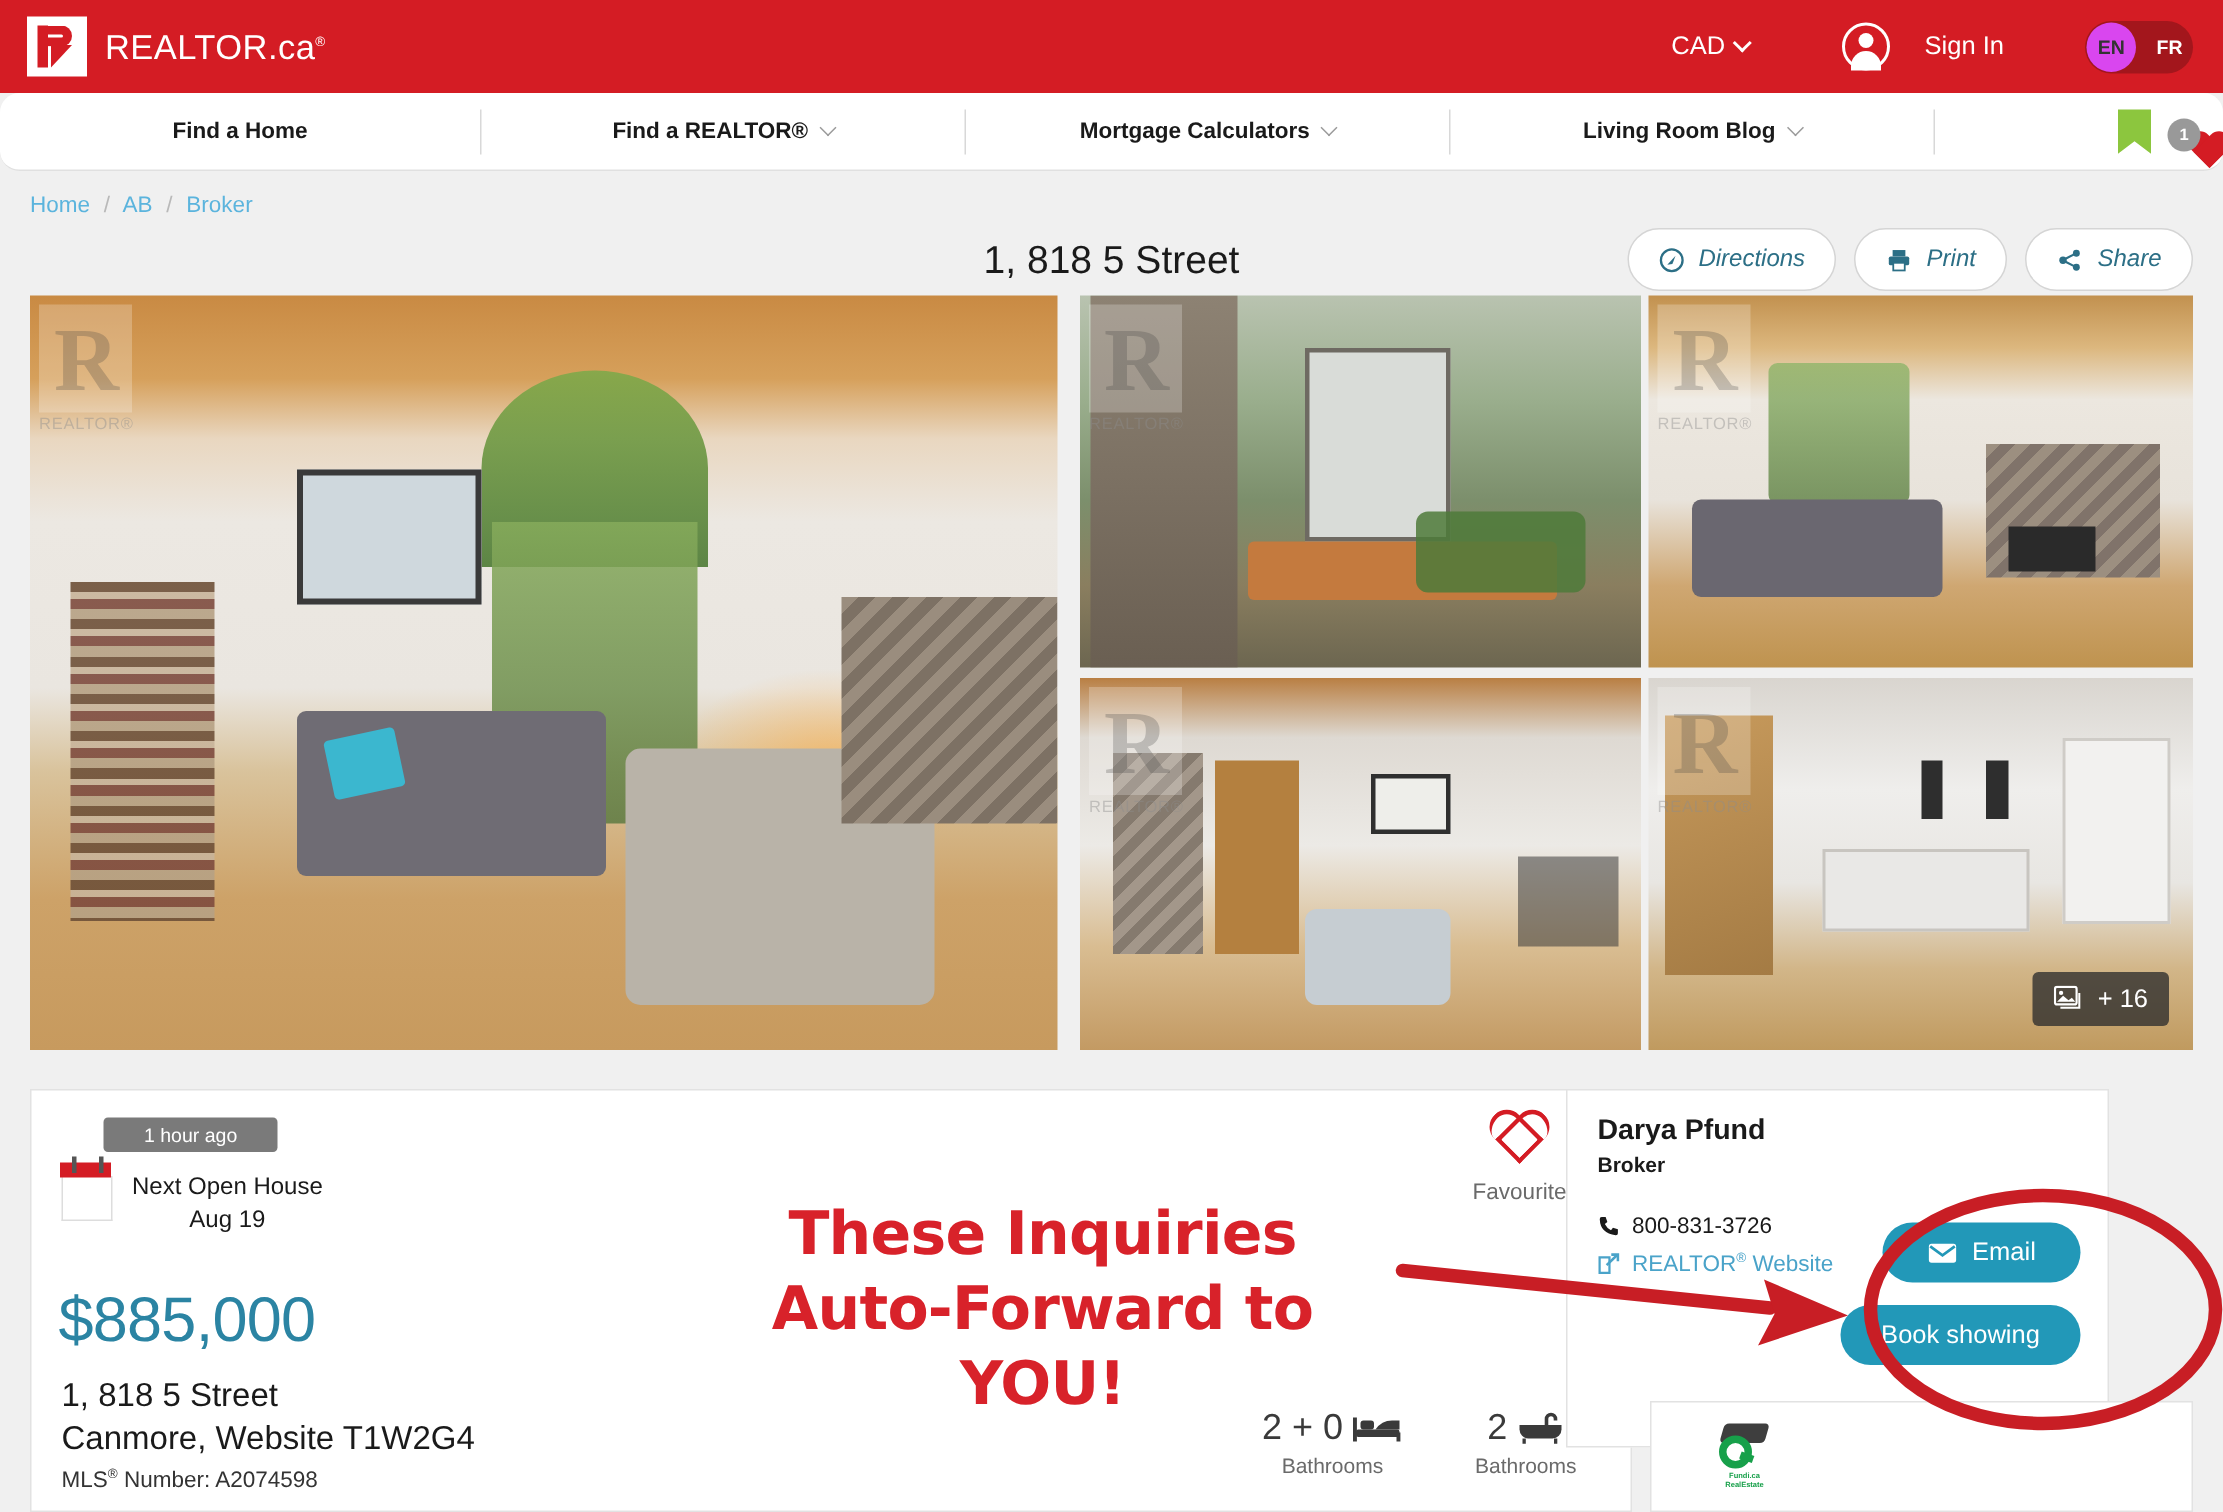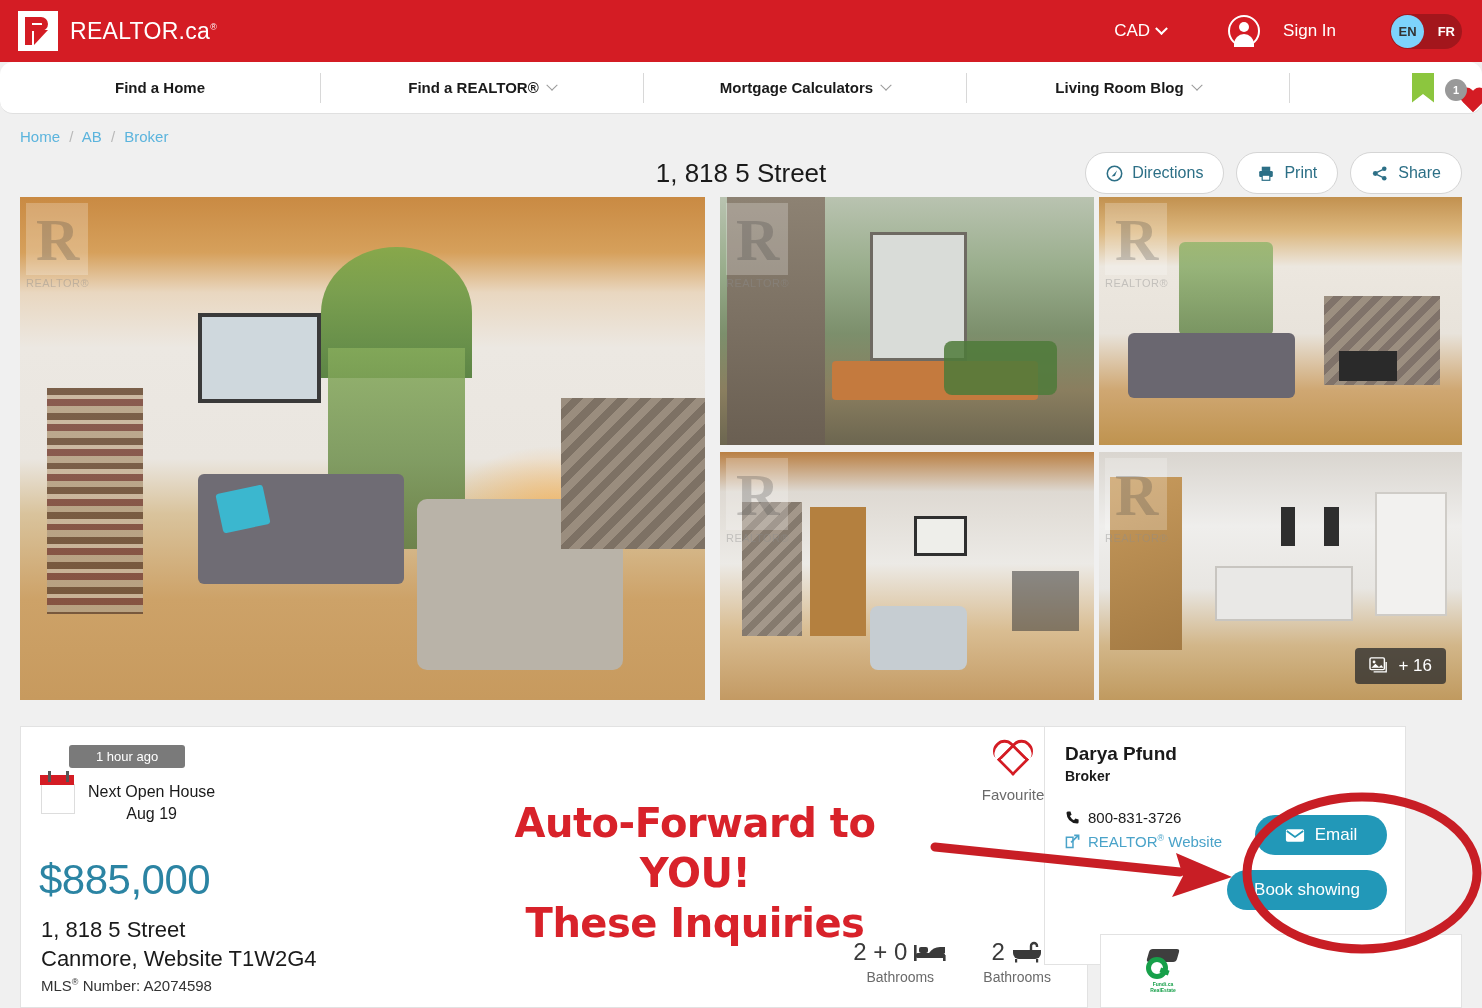--- a/index.html
+++ b/index.html
@@ -29,21 +29,21 @@
   .brand-text sup { font-size: 9px; vertical-align: super; }
 
   .topright { margin-left: auto; display: flex; align-items: center; gap: 0; padding-right: 20px; }
   .cad { color: #fff; font-size: 17px; display: flex; align-items: center; gap: 7px; margin-right: 62px; cursor: pointer; }
   .caret { display: inline-block; width: 9px; height: 9px; border-right: 2.2px solid currentColor; border-bottom: 2.2px solid currentColor; transform: rotate(45deg) translate(-2px,-2px); }
   .signin { color:#fff; font-size:17px; display:flex; align-items:center; gap:23px; margin-right:54px; cursor:pointer;}
   .avatar-ic { width:32px; height:32px; border-radius:50%; border:2px solid #fff; position:relative; }
   .avatar-ic::before { content:""; position:absolute; left:9px; top:5px; width:10px; height:10px; border-radius:50%; background:#fff; }
   .avatar-ic::after { content:""; position:absolute; left:4px; top:17px; width:20px; height:13px; border-radius:10px 10px 0 0; background:#fff; }
   .lang { display:flex; align-items:center; background:#a3161c; border-radius:18px; height:35px; width:72px; position:relative; cursor:pointer;}
-  .lang .en { position:absolute; left:1px; top:1px; width:33px; height:33px; border-radius:50%; background:#7dd3fc; color:#333; font-size:13px; display:flex; align-items:center; justify-content:center; font-weight:600;}
+  .lang .en { position:absolute; left:1px; top:1px; width:33px; height:33px; border-radius:50%; background:#d946ef; color:#333; font-size:13px; display:flex; align-items:center; justify-content:center; font-weight:600;}
   .lang .fr { position:absolute; right:7px; color:#fff; font-size:13px; font-weight:600; }
 
   
   .navbar {
     position: absolute; left:0; top:62px; width:1482px; height:52px;
     background:#fff; border-bottom:1px solid #e0e0e0;
     display:flex; align-items:center;border-radius:13px;
   }
   .navitem { font-size:15px; font-weight:700; color:#1a1a1a; display:flex; align-items:center; justify-content:center; gap:9px; cursor:pointer; height:30px;}
   .nav-sep { width:1px; height:30px; background:#d8d8d8; }
@@ -57,21 +57,21 @@
   .heart-ic::after { left:0px; transform: rotate(45deg); transform-origin: 100% 100%; }
   .heart-badge { position:absolute; right:-9px; top:-9px; width:22px; height:22px; border-radius:50%; background:#999; color:#fff; font-size:11px; display:flex; align-items:center; justify-content:center; font-weight:600;}
 
   
   .breadcrumb { position:absolute; left:20px; top:128px; font-size:15px; color:#5bb4dd; }
   .breadcrumb span.sep { color:#b9b9b9; margin:0 5px; }
   .breadcrumb a { color:#5bb4dd; text-decoration:none; cursor:pointer;}
   .page-title { position:absolute; left:0; right:0; top:158px; text-align:center; font-size:26px; color:#1a1a1a; font-weight:400;}
 
   .actions { position:absolute; right:20px; top:152px; display:flex; gap:12px; }
-  .pill { height:42px; border:1px solid #d5d5d5; background:#fff; border-radius:21px; display:flex; align-items:center; gap:9px; padding:0 20px; font-size:16px; color:#2c6f86; cursor:pointer;}
+  .pill { height:42px; border:1px solid #d5d5d5; background:#fff; border-radius:21px; display:flex; align-items:center; gap:9px; padding:0 20px; font-size:16px; color:#2c6f86; cursor:pointer;font-style:italic;}
   .pill svg { display:block; }
 
   
   .gallery { position:absolute; left:20px; top:197px; width:1442px; height:503px; }
   .ph { position:absolute; background-size:cover; background-position:center; overflow:hidden; }
   .hero { left:0; top:0; width:685px; height:503px; }
   .t1 { left:700px; top:0; width:374px; height:248px; }
   .t2 { left:1079px; top:0; width:363px; height:248px; }
   .t3 { left:700px; top:255px; width:374px; height:248px; }
   .t4 { left:1079px; top:255px; width:363px; height:248px; }
@@ -101,21 +101,21 @@
   .mls { position:absolute; left:20px; top:250px; font-size:15px; color:#333; }
   .mls sup { font-size:9px; }
 
   .fav { position:absolute; right:34px; top:14px; text-align:center; cursor:pointer; width:80px;}
   .fav-heart { width:46px; height:41px; margin:0 auto; position:relative; }
   .fav-heart::before, .fav-heart::after { content:""; position:absolute; top:0; width:23px; height:35px; border:3px solid #d41c24; border-radius:14px 14px 0 0; box-sizing:border-box; }
   .fav-heart::before { left:23px; transform: rotate(-45deg); transform-origin:0 100%; border-left:none; }
   .fav-heart::after { left:0; transform: rotate(45deg); transform-origin:100% 100%; border-right:none; }
   .fav-label { font-size:15px; color:#6a6a6a; margin-top:4px; }
 
-  .specs { position:absolute; right:36px; bottom:22px; display:flex; gap:36px; align-items:flex-start;}
+  .specs { position:absolute; right:36px; bottom:22px; display:flex; gap:48px; align-items:flex-start;}
   .spec { text-align:center; }
   .spec .row { display:flex; align-items:center; gap:6px; justify-content:center; font-size:24px; color:#3a3a3a; }
   .spec .lbl { font-size:14px; color:#6a6a6a; margin-top:3px; }
 
   
   .ag-name { position:absolute; left:20px; top:16px; font-size:19px; font-weight:700; color:#1a1a1a; }
   .ag-role { position:absolute; left:20px; top:41px; font-size:14px; font-weight:700; color:#1a1a1a; }
   .ag-phone { position:absolute; left:20px; top:82px; font-size:15px; color:#1a1a1a; display:flex; align-items:center; gap:8px;}
   .ag-site { position:absolute; left:20px; top:106px; font-size:15px; color:#4aa3c9; display:flex; align-items:center; gap:8px; cursor:pointer;}
   .ag-site sup { font-size:9px; }
@@ -419,18 +419,18 @@
     <g>
       <path d="M935 847 L1180 872" stroke="#c81e25" stroke-width="9" stroke-linecap="round" fill="none"></path>
       <path d="M1176 853 L1232 877 L1172 897 L1183 876 Z" fill="#c81e25"></path>
     </g>
 
     <ellipse cx="1362" cy="873" rx="115" ry="76" fill="none" stroke="#c81e25" stroke-width="9"></ellipse>
   </svg>
 
   <div class="anno">
     <div class="anno-text">
+      <div>These Inquiries</div>
       <div>Auto-Forward to YOU!</div>
-      <div>These Inquiries</div>
     </div>
   </div>
 
 </div>
 
 </body></html>

